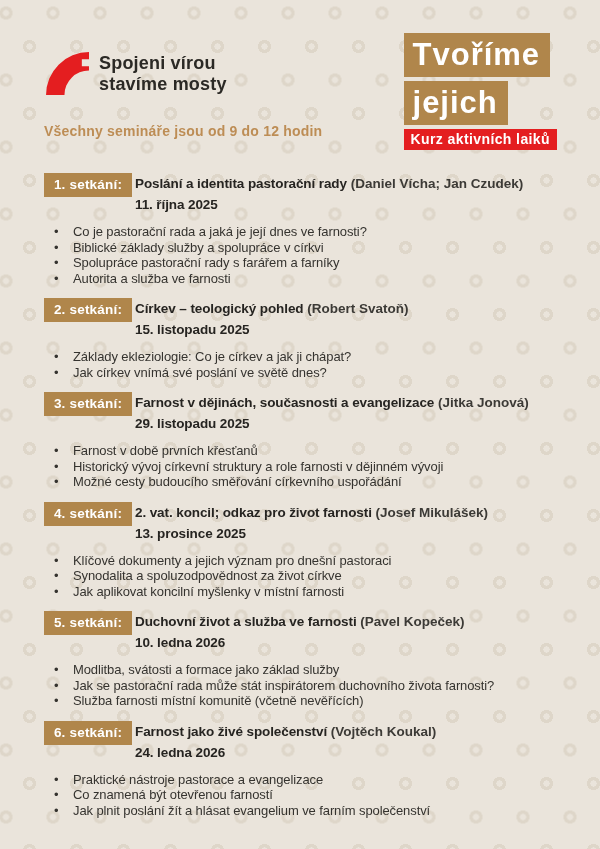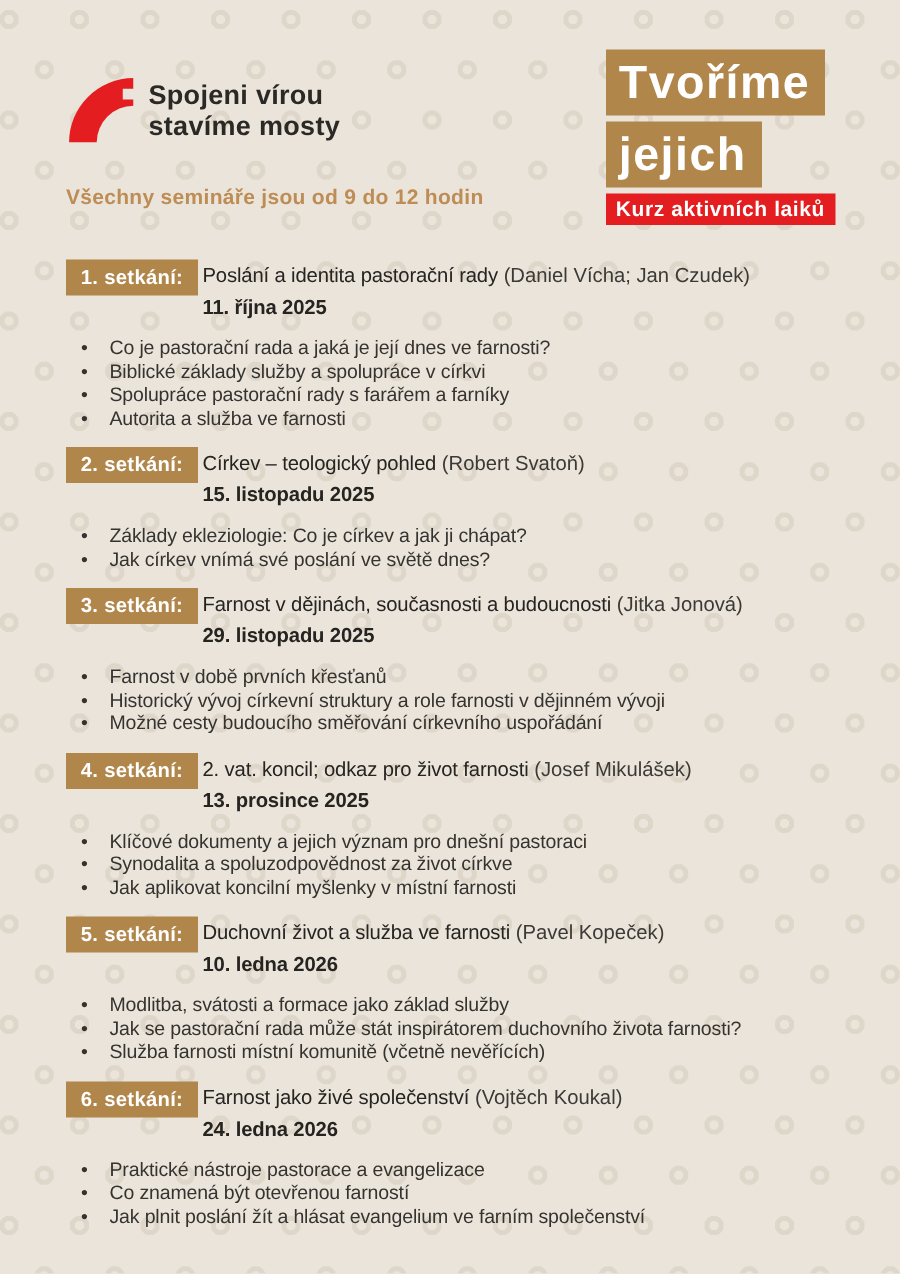--- a/index.html
+++ b/index.html
@@ -42,22 +42,22 @@
   
   .sections{margin-top:34px;}
   .section{margin-bottom:12px;}
   .sec-head{display:grid; grid-template-columns:91px 1fr; align-items:start;}
   .badge{
     width:88px; box-sizing:border-box; background:#b0864b; color:#fff;
     font-size:13.5px; font-weight:bold; line-height:18px; padding:3px 0;
     text-align:center; letter-spacing:.2px;
   }
   .head-text{font-size:13.5px; line-height:21px; color:#262421; white-space:nowrap;}
-  .sec-title{font-weight:normal; letter-spacing:-.1px;}
-  .sec-speakers{font-weight:normal; color:#3c3a36;}
+  .sec-title{font-weight:bold; letter-spacing:-.1px;}
+  .sec-speakers{font-weight:bold; color:#3c3a36;}
   .sec-date{font-weight:bold; letter-spacing:-.1px;}
   ul.bullets{list-style:none; margin:9px 0 0 0; padding:0;}
   ul.bullets li{
     position:relative; padding-left:29px; font-size:13px; line-height:15.5px;
     color:#35332f; letter-spacing:-.1px;
   }
   ul.bullets li::before{
     content:"•"; position:absolute; left:10px; top:0; color:#35332f; font-size:13px;
   }
 </style>
@@ -125,21 +125,21 @@
         </ul>
     </div>
 
     <div class="section">
       <div class="sec-head">
         <div>
           <span class="badge" style="display:inline-block;">3. setkání:</span>
         </div>
         <div class="head-text">
           <div>
-            <span class="sec-title">Farnost v dějinách, současnosti a budoucnosti</span>
+            <span class="sec-title">Farnost v dějinách, současnosti a evangelizace</span>
             <span class="sec-speakers">(Jitka Jonová)</span>
           </div>
           <div class="sec-date">29. listopadu 2025</div>
         </div>
       </div>
       <ul class="bullets">
           <li>Farnost v době prvních křesťanů</li>
           <li>Historický vývoj církevní struktury a role farnosti v dějinném vývoji</li>
           <li>Možné cesty budoucího směřování církevního uspořádání</li>
         </ul>

